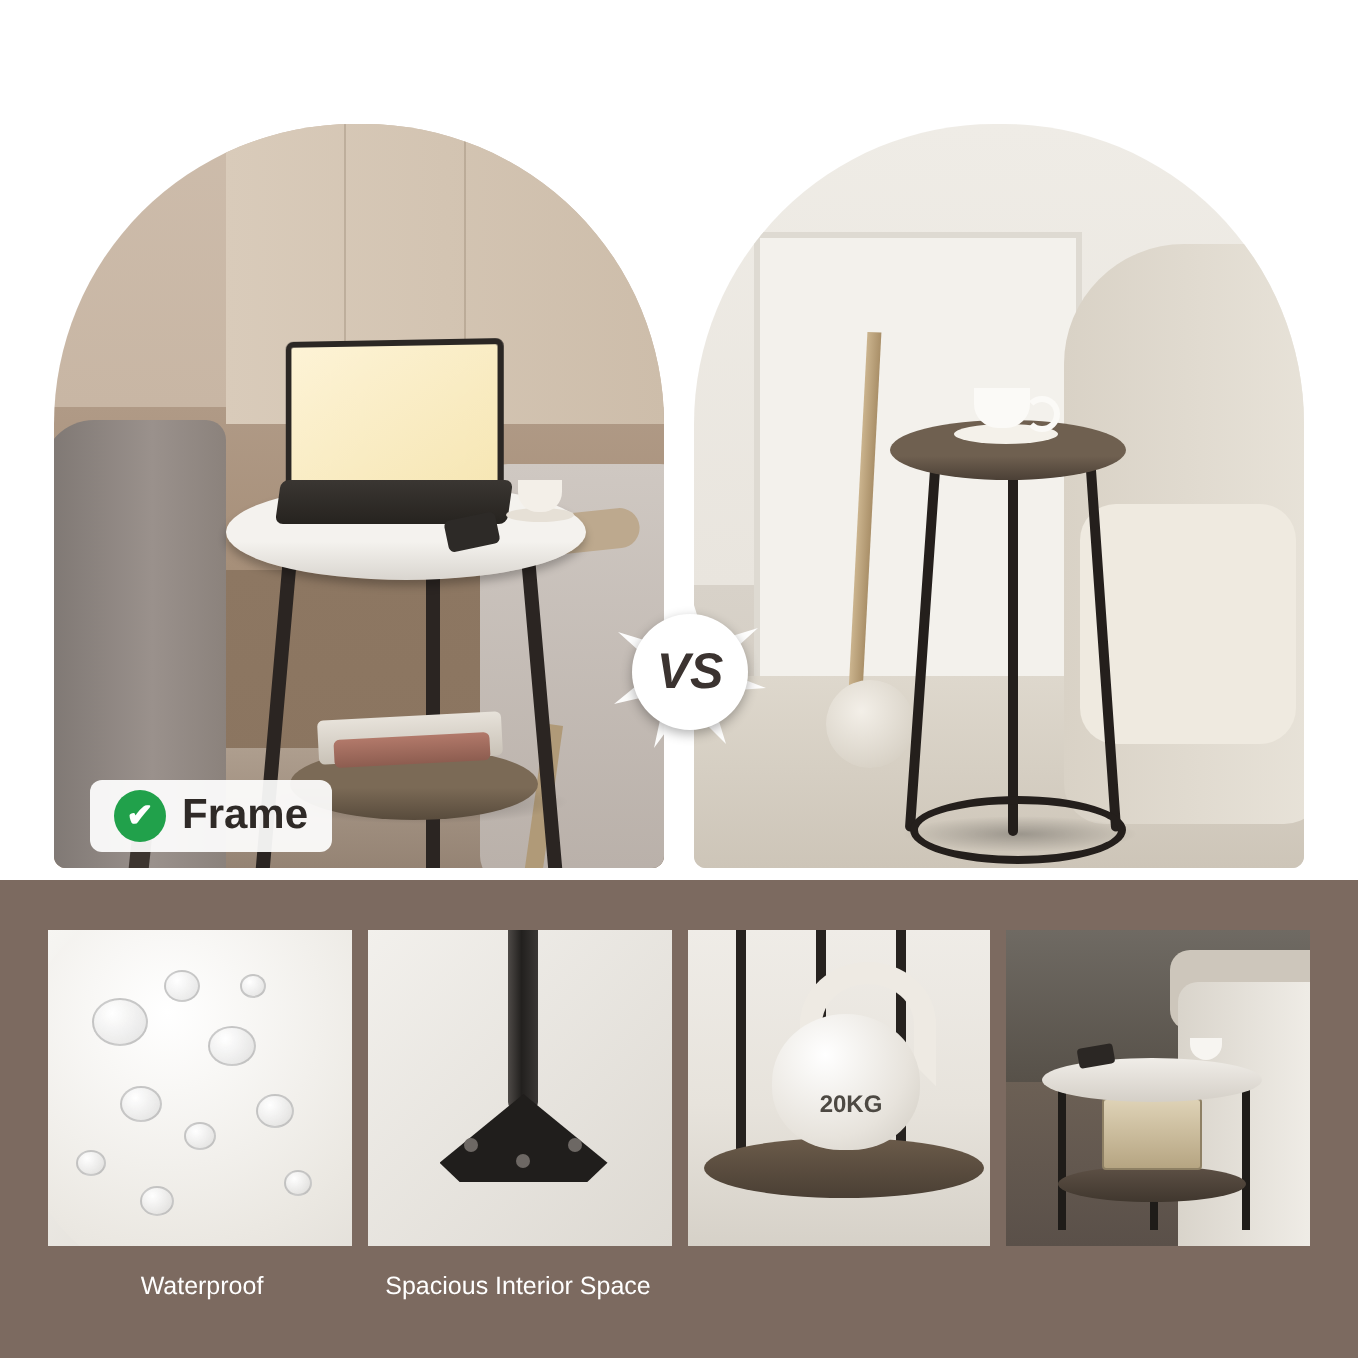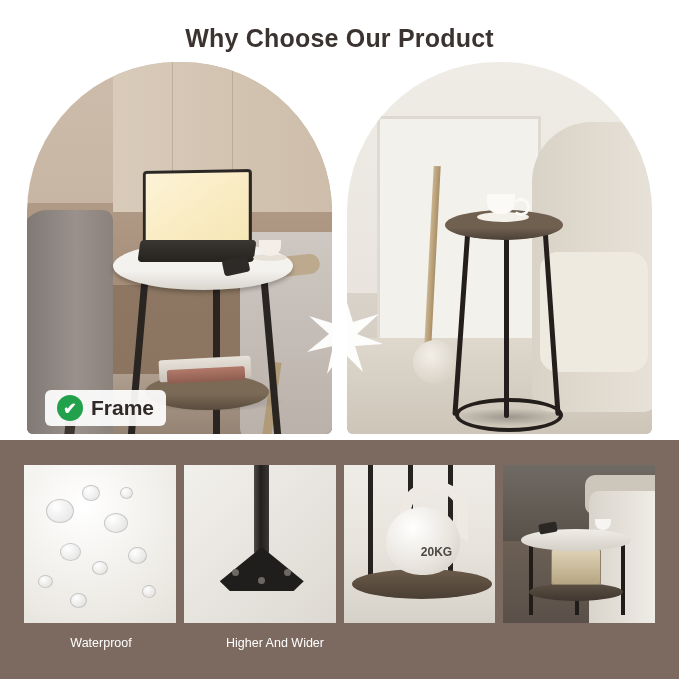--- a/index.html
+++ b/index.html
@@ -311,21 +311,21 @@
     width: 154px;
     height: 158px;
     overflow: hidden;
     background: #efece7;
   }
   .labels {
     position: absolute;
     left: 24px; top: 196px;
     width: 631px;
     display: flex;
-    gap: 20px;
+    gap: 4px;
   }
   .feature-label {
     width: 154px;
     text-align: center;
     font-size: 12.5px;
     color: #ffffff;
   }
 
   
   .f1 { background: linear-gradient(135deg, #f6f5f2 0%, #e6e3dd 60%, #d9d5cd 100%); }
@@ -382,21 +382,21 @@
   }
   .kb-handle {
     position: absolute;
     left: 56px; top: 16px; width: 46px; height: 40px;
     border: 11px solid #eeeae3;
     border-bottom-color: transparent;
     border-radius: 50% 50% 0 0;
   }
   .kb-text {
     position: absolute;
-    left: 16px; top: 80px; width: 154px;
+    left: 5px; top: 80px; width: 154px;
     text-align: center;
     font-size: 12px; font-weight: bold; color: #4d4943;
   }
 
   
   .f4 { background: linear-gradient(to bottom, #6f6a63 0%, #575149 48%, #6c6055 48%, #5a5049 100%); }
   .f4-bed {
     position: absolute; right: 0; top: 26px; width: 66px; height: 132px;
     background: linear-gradient(to left, #efece6, #d9d4cb);
     border-radius: 10px 0 0 0;
@@ -428,21 +428,20 @@
   .f4-phone {
     position: absolute; left: 36px; top: 58px; width: 18px; height: 10px;
     background: #2b2724; border-radius: 2px; transform: rotate(-10deg);
   }
 </style>
 </head>
 <body>
 
 <div class="page">
 
-  <div class="title">Why Choose Our Product</div>
 
   <div class="compare">
 
     <div class="panel left">
       <div class="scene-left">
         <div class="wall-panel"></div>
         <div class="wall-seam" style="left:145px"></div>
         <div class="wall-seam" style="left:205px"></div>
         <div class="rug"></div>
         <div class="sofa-left"></div>
@@ -490,20 +489,21 @@
         <div class="saucer-r"></div>
         <div class="cup-r"></div>
         <div class="cup-r-handle"></div>
       </div>
 
     </div>
 
     <svg class="vs-spark" viewBox="0 0 80 80">
       <polygon points="40,0 48,26 74,18 52,38 78,48 50,50 58,76 38,56 22,78 28,50 2,56 24,38 4,20 30,28" fill="#ffffff" opacity="0.95"></polygon>
     </svg>
+    <div class="vs-badge">VS</div>
   </div>
 
   <div class="features">
 
     <div class="feature-grid">
 
       <div class="feature-cell f1">
         <div class="f1-table"></div>
         <div class="drop" style="left:22px;  top:34px;  width:26px; height:22px;"></div>
         <div class="drop" style="left:58px;  top:20px;  width:16px; height:14px;"></div>
@@ -544,16 +544,16 @@
         <div class="f4-tbl-shelf"></div>
         <div class="f4-radio2"></div>
         <div class="f4-tbl-top"></div>
         <div class="f4-cup"></div>
         <div class="f4-phone"></div>
       </div>
     </div>
 
     <div class="labels">
       <div class="feature-label">Waterproof</div>
-      <div class="feature-label">Higher And Wider</div>
+      <div class="feature-label">Spacious Interior Space</div>
     </div>
   </div>
 </div>
 
 </body></html>

